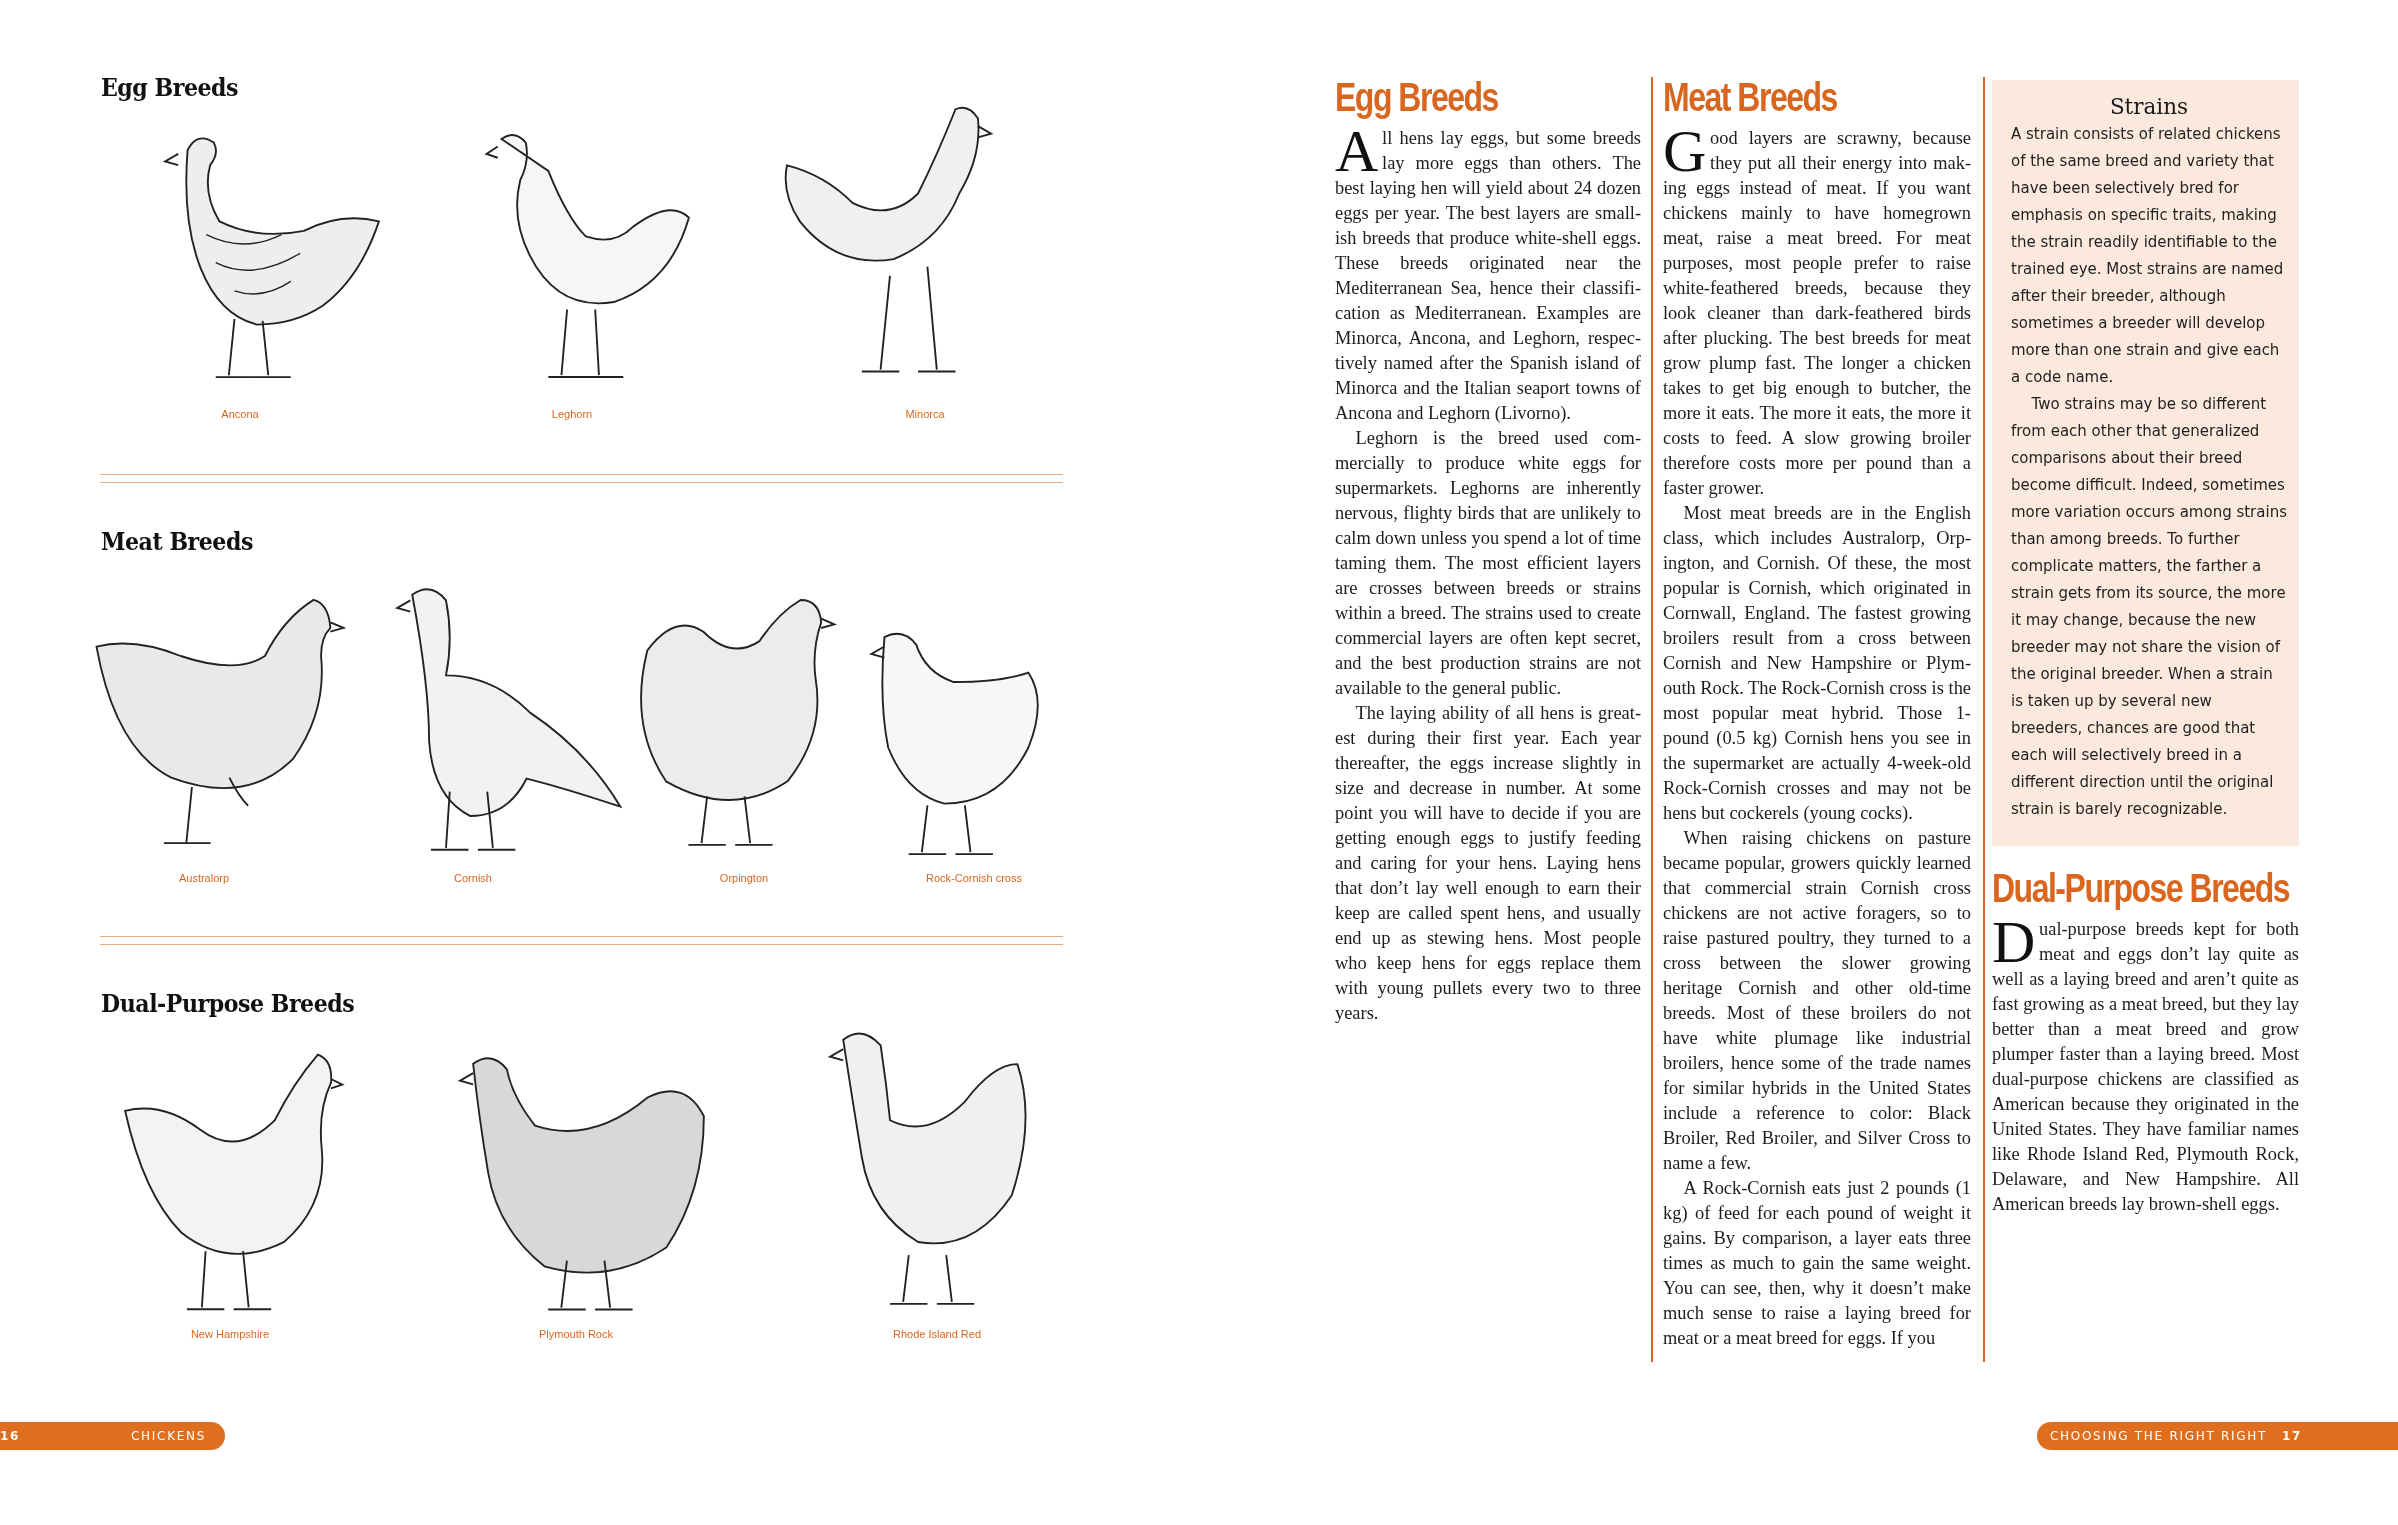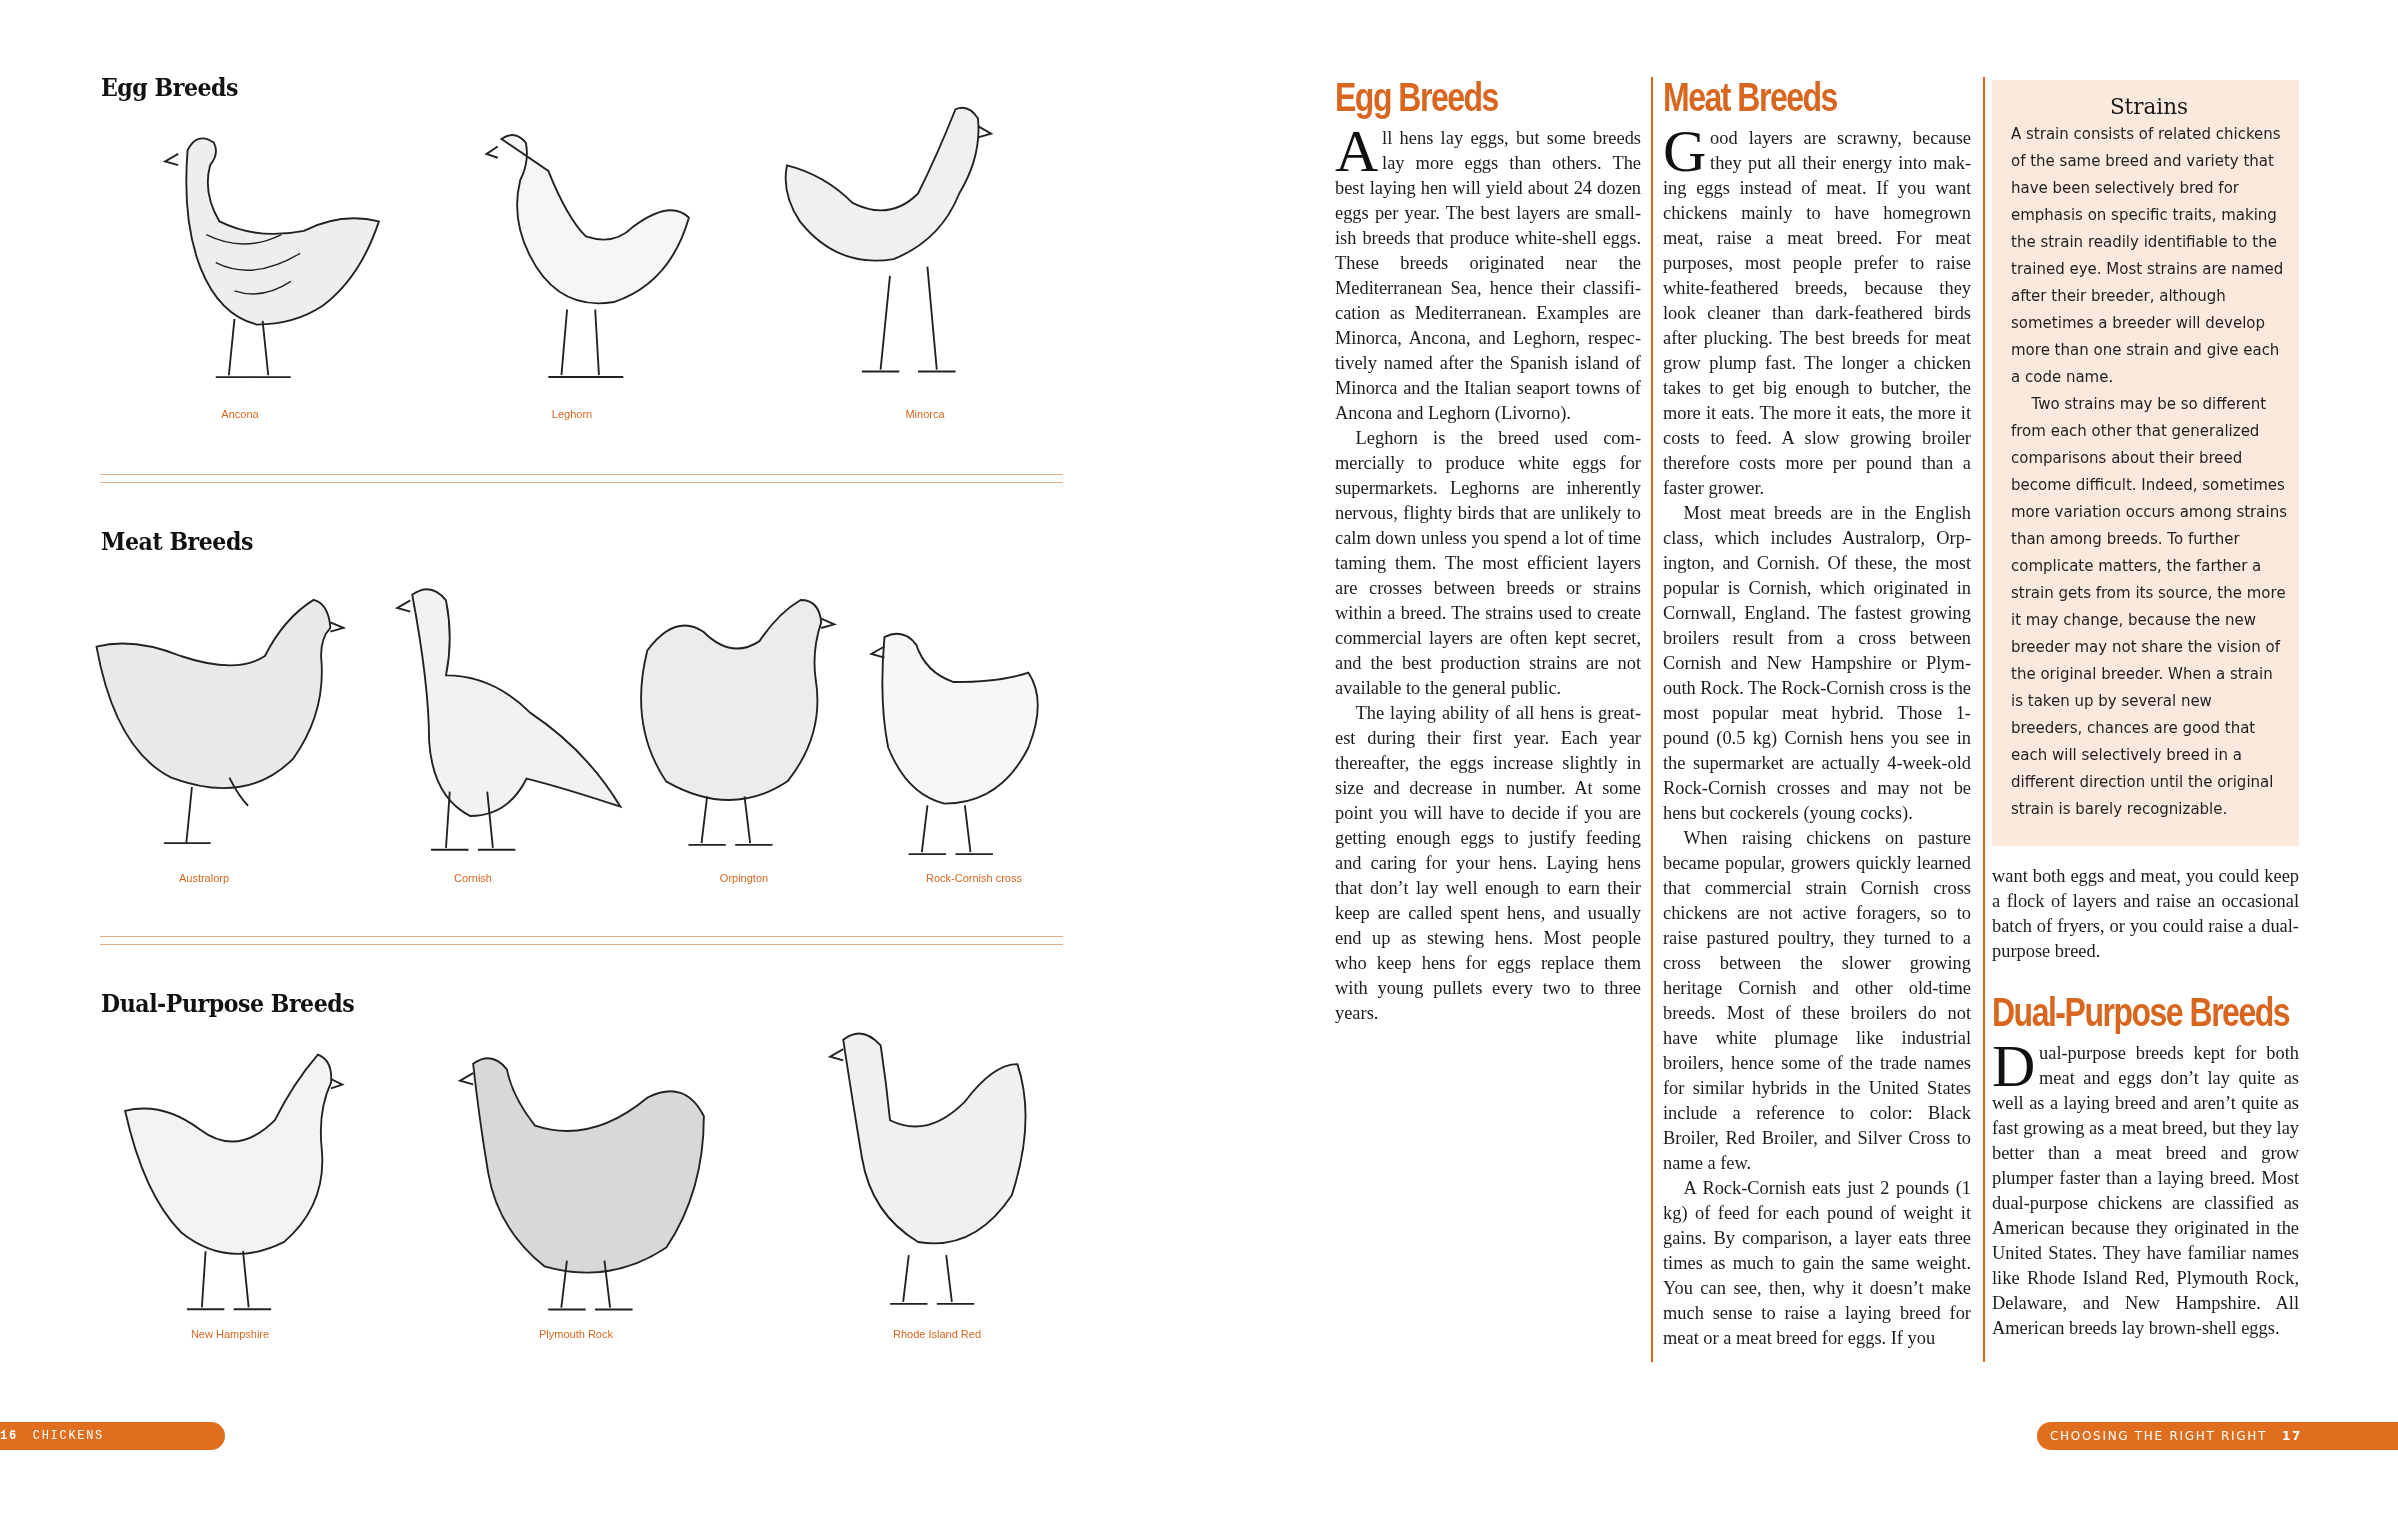--- a/index.html
+++ b/index.html
@@ -59,21 +59,21 @@
     font-size: 21.5px; line-height: 28px; margin-bottom: 0; color: #1a1a1a;
   }
   .sidebar p.indent { text-indent: 20.6px; }
 
   
   .folio {
     position: absolute; top: 1422px; height: 28px; background: #e06e1f;
     color: #fff; font-family: "DejaVu Sans", sans-serif; font-size: 12px;
     letter-spacing: 1.7px; display: flex; align-items: center;
   }
-  .folio.left { left: 0; width: 225px; border-radius: 0 14px 14px 0; justify-content: flex-start; padding-right: 19px; font-family: Liberation Mono, monospace; }
+  .folio.left { left: 0; width: 225px; border-radius: 0 14px 14px 0; justify-content: space-between; padding-right: 19px; }
   .folio.right { left: 2037px; width: 362px; border-radius: 14px 0 0 14px; justify-content: flex-start; padding-left: 13px; }
   .folio .num { font-weight: bold; }
   .folio.left .num { margin-right: 15px; }
   .folio.right .num { margin-left: 15px; }
 </style>
 </head>
 <body>
 
 <div>
 
@@ -201,21 +201,20 @@
 
   <div class="col-divider" style="left:1983px; top:77px; height:1285px;"></div>
 
   <div class="sidebar">
     <div class="sidebar-title">Strains</div>
     <p>A strain consists of related chickens of the same breed and variety that have been selectively bred for emphasis on specific traits, making the strain readily identifiable to the trained eye. Most strains are named after their breeder, although sometimes a breeder will develop more than one strain and give each a code name.</p>
     <p class="indent">Two strains may be so different from each other that generalized comparisons about their breed become difficult. Indeed, sometimes more variation occurs among strains than among breeds. To further complicate matters, the farther a strain gets from its source, the more it may change, because the new breeder may not share the vision of the original breeder. When a strain is taken up by several new breeders, chances are good that each will selectively breed in a different direction until the original strain is barely recognizable.</p>
   </div>
 
   <div class="col" style="left:1992px; top:864px; width:307px;">
-    <p class="first" style="margin-bottom:24px;">want both eggs and meat, you could keep a flock of layers and raise an occa­sional batch of fryers, or you could raise a dual-purpose breed.</p>
     <div class="section-title">Dual-Purpose Breeds</div>
     <p class="first"><span class="dropcap">D</span><span>ual-purpose breeds kept for both meat and eggs don’t lay quite as well as a laying breed and aren’t quite as fast growing as a meat breed, but they lay better than a meat breed and grow plumper faster than a laying breed. Most dual-purpose chickens are clas­sified as American because they origi­nated in the United States. They have familiar names like Rhode Island Red, Plymouth Rock, Delaware, and New Hampshire. All American breeds lay brown-shell eggs.</span></p>
   </div>
 
   <div class="folio right">
     <span>CHOOSING THE RIGHT RIGHT</span>
     <span class="num">17</span>
   </div>
 </div>
 

